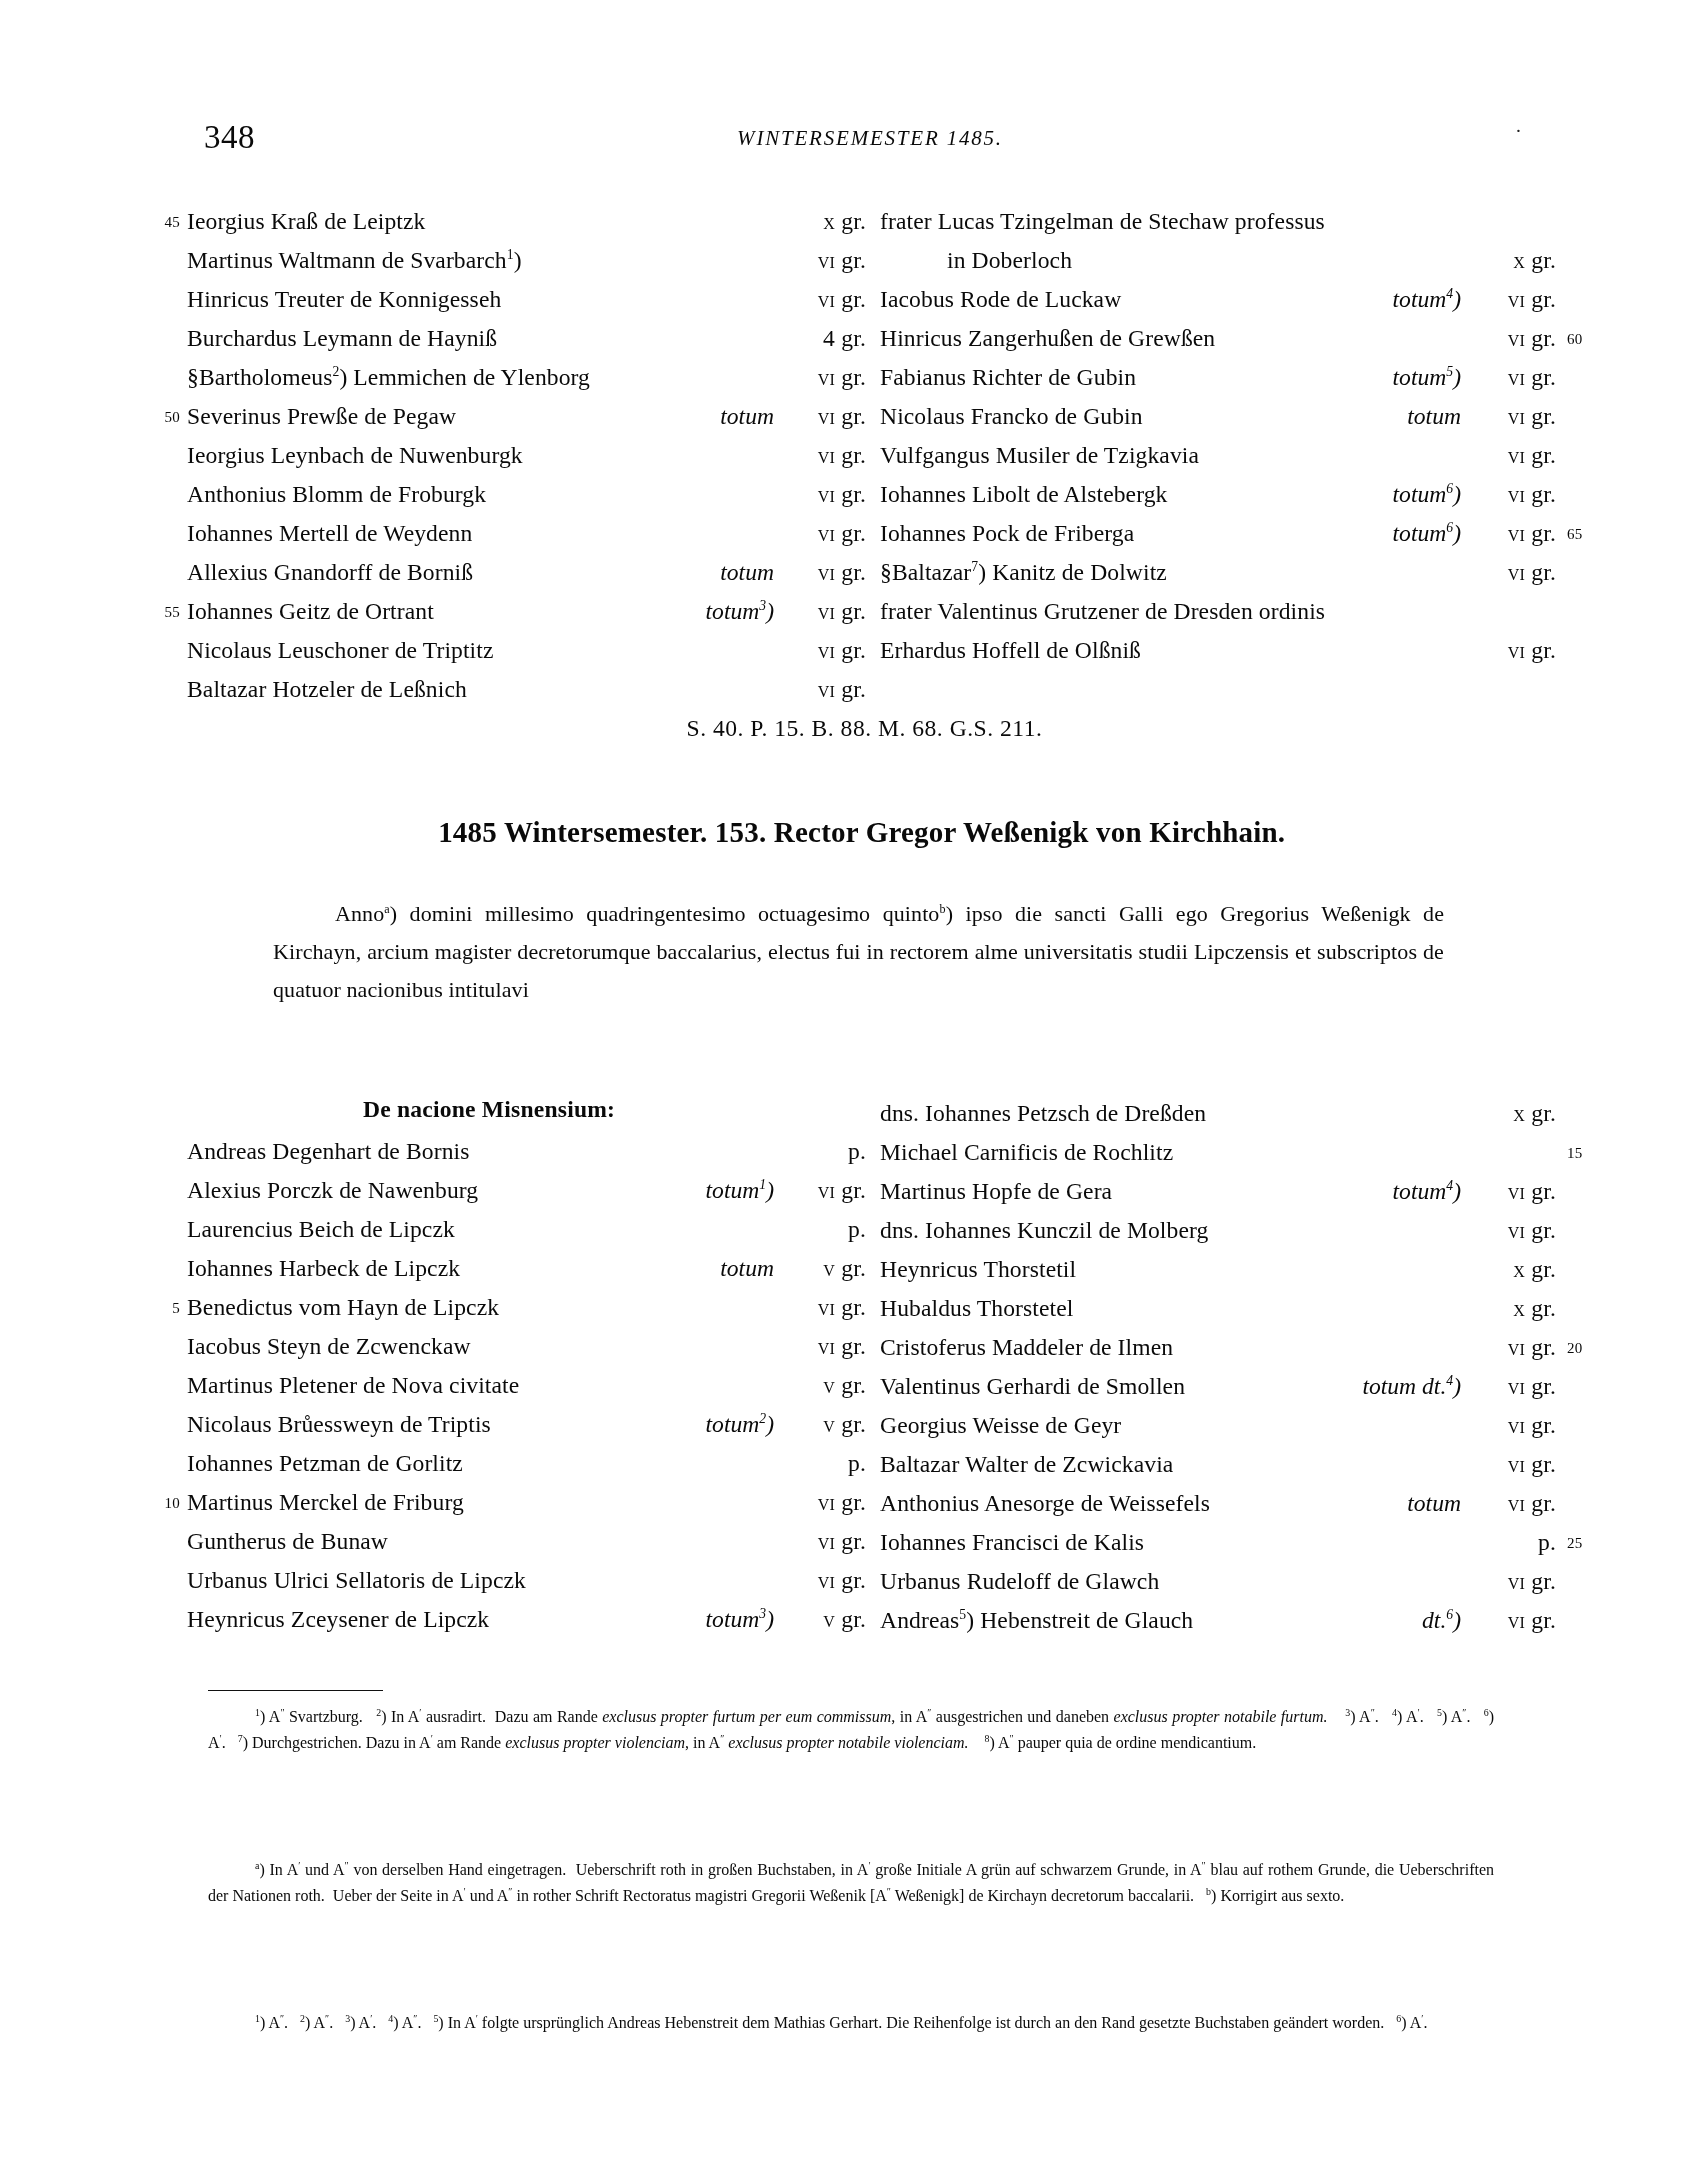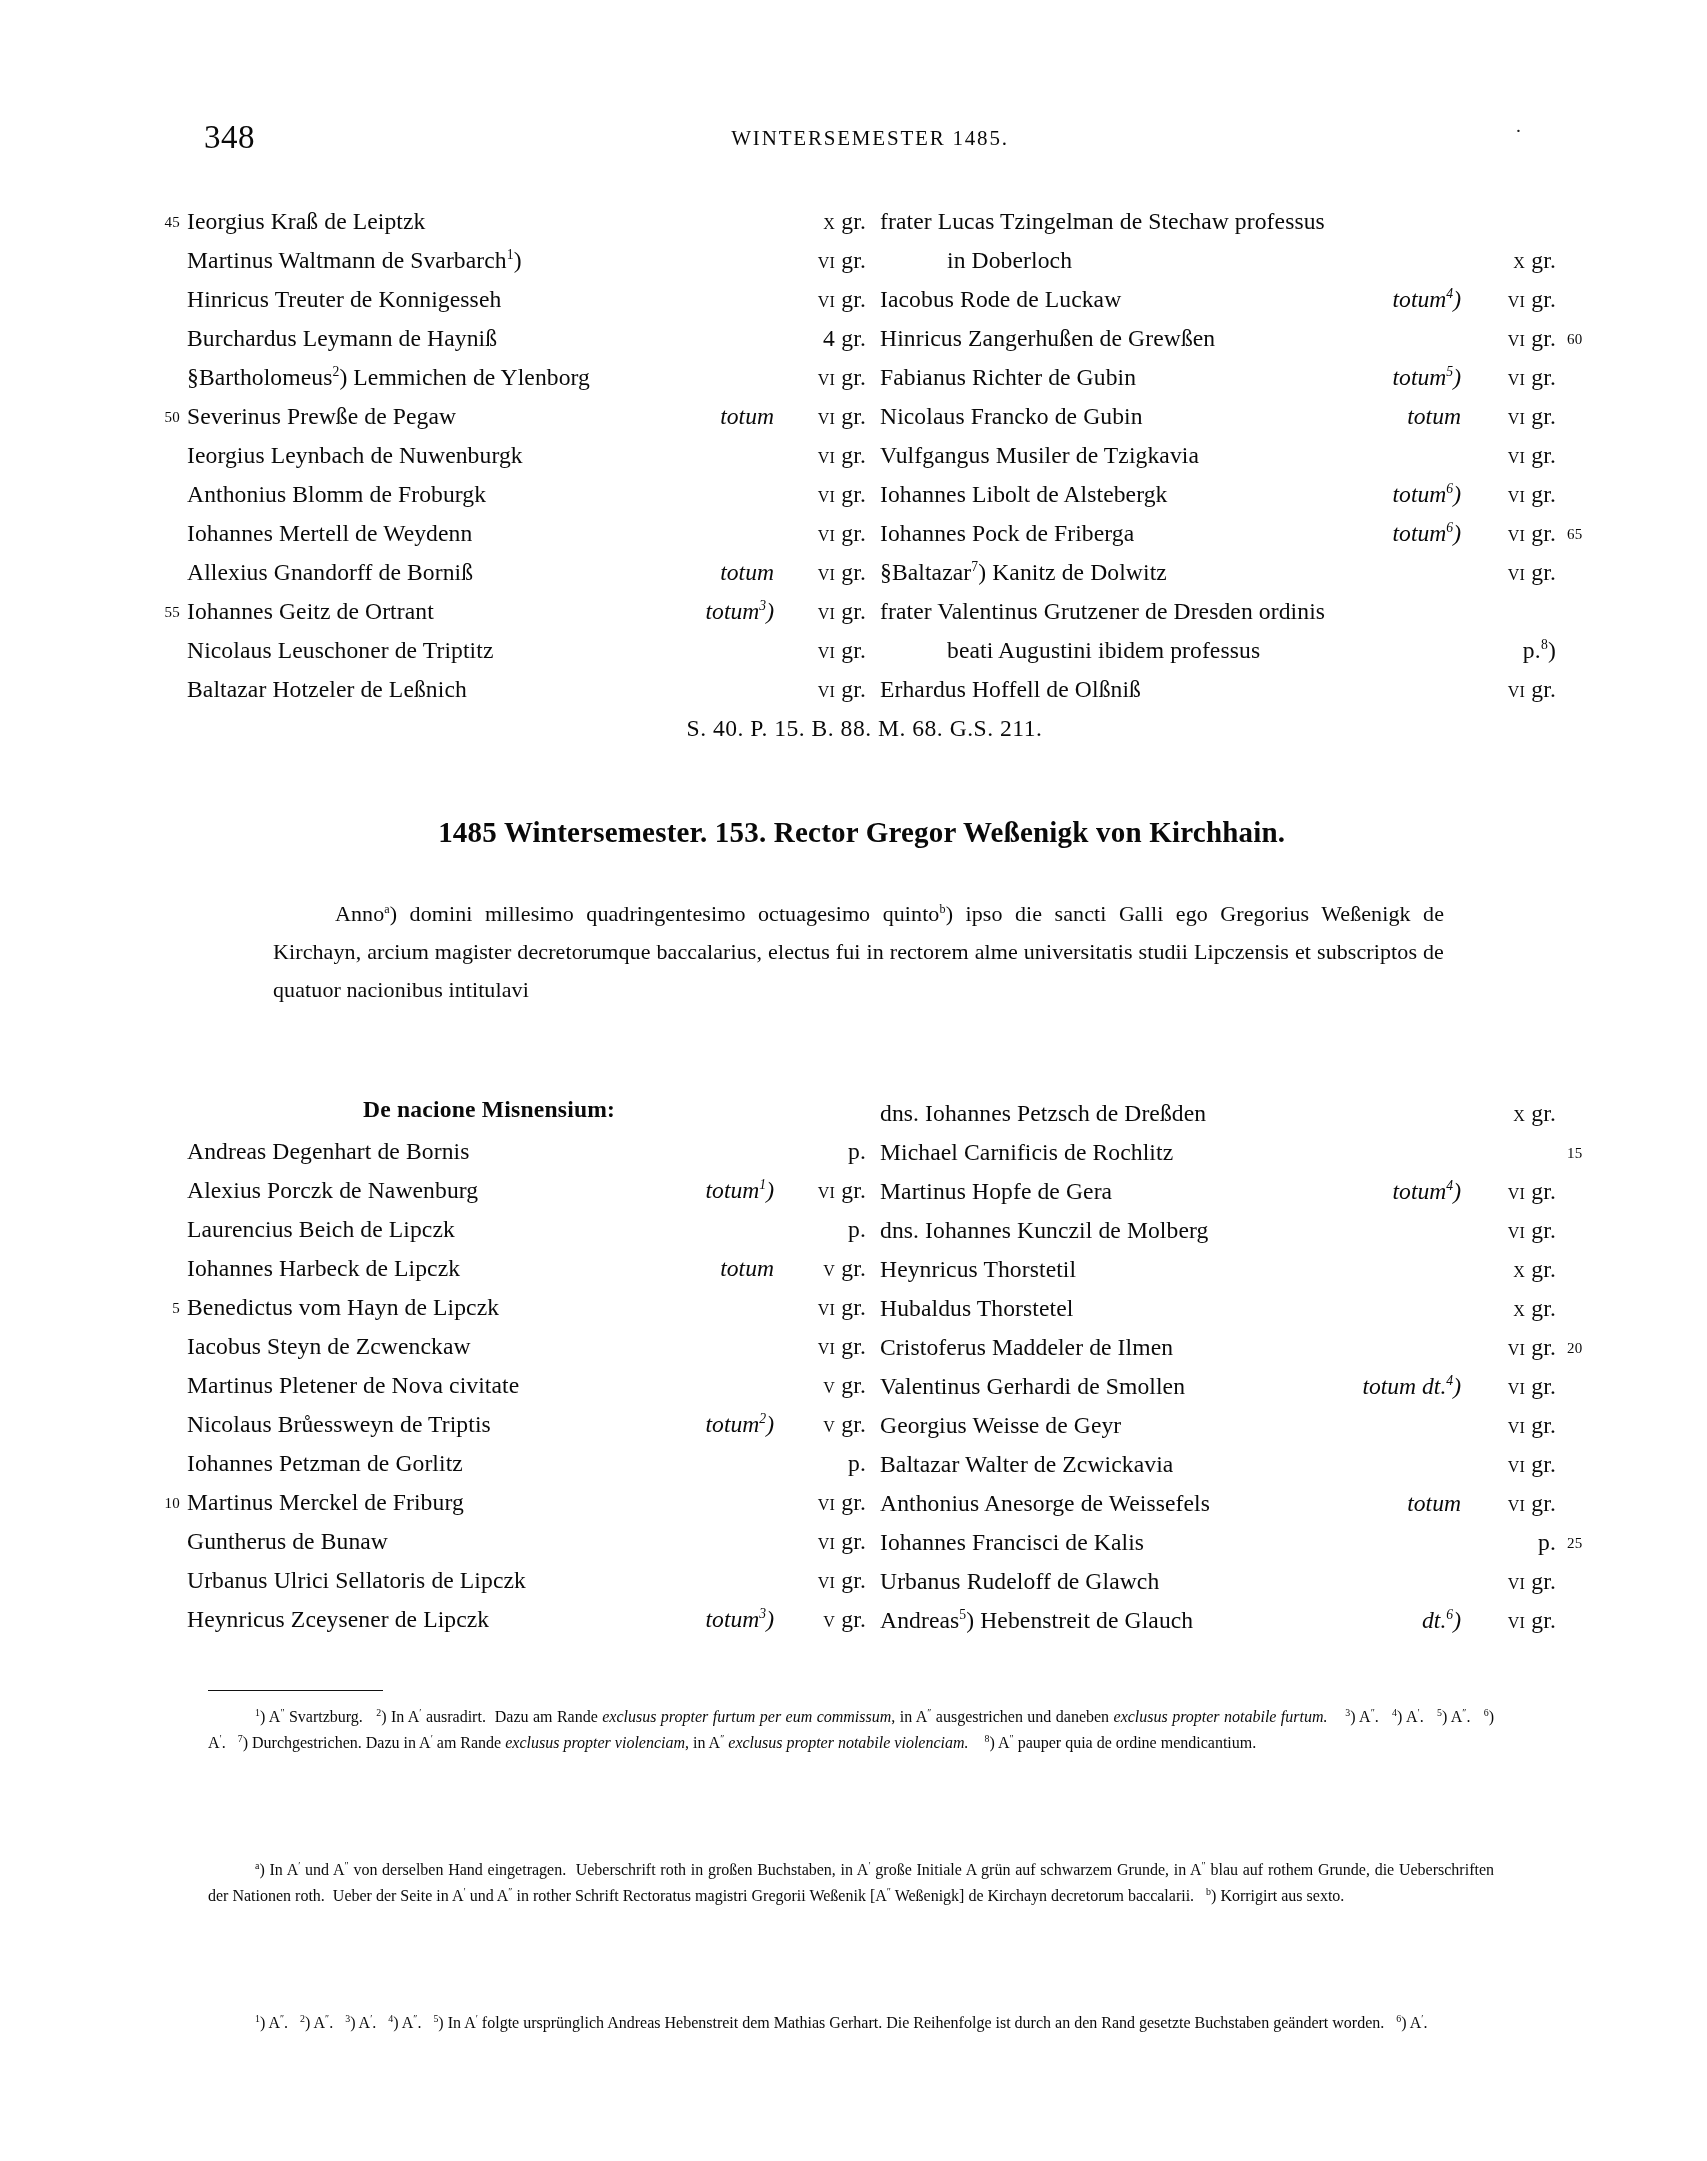--- a/index.html
+++ b/index.html
@@ -43,20 +43,21 @@
   .runhead-title {
     position: absolute;
     left: 0;
     top: 7.7px;
     width: 1707px;
     text-align: center;
     font-size: 21px;
     letter-spacing: 1.8px;
     padding-left: 33px;
     box-sizing: border-box;
+    font-style: italic;
   }
   .corner-tick {
     position: absolute;
     right: 185px;
     top: 5.5px;
     font-size: 22px;
     color: #222;
   }
 
   
@@ -300,24 +301,20 @@
           <span class="fee" style="right: 0px;"><span class="sc">vi</span> gr.</span>
         </div>
         <div class="entry">
           <span class="nm">§Baltazar<sup>7</sup>) Kanitz de Dolwitz</span>
           <span class="fee" style="right: 0px;"><span class="sc">vi</span> gr.</span>
         </div>
         <div class="entry">
           <span class="nm">frater Valentinus Grutzener de Dresden ordinis</span>
         </div>
         <div class="entry">
-          <span class="nm indent">beati Augustini ibidem professus</span>
-          <span class="fee" style="right: 0px;">p.<sup>8</sup>)</span>
-        </div>
-        <div class="entry">
           <span class="nm">Erhardus Hoffell de Olßniß</span>
           <span class="fee" style="right: 0px;"><span class="sc">vi</span> gr.</span>
         </div>
       </div>
   </div>
 
   <div class="totals" style="top:715px;">S. 40.  P. 15.  B. 88.  M. 68.  G.S. 211.</div>
 
   <div class="section-head" style="top:816px;">1485 Wintersemester.  153. Rector Gregor Weßenigk von Kirchhain.</div>
 

